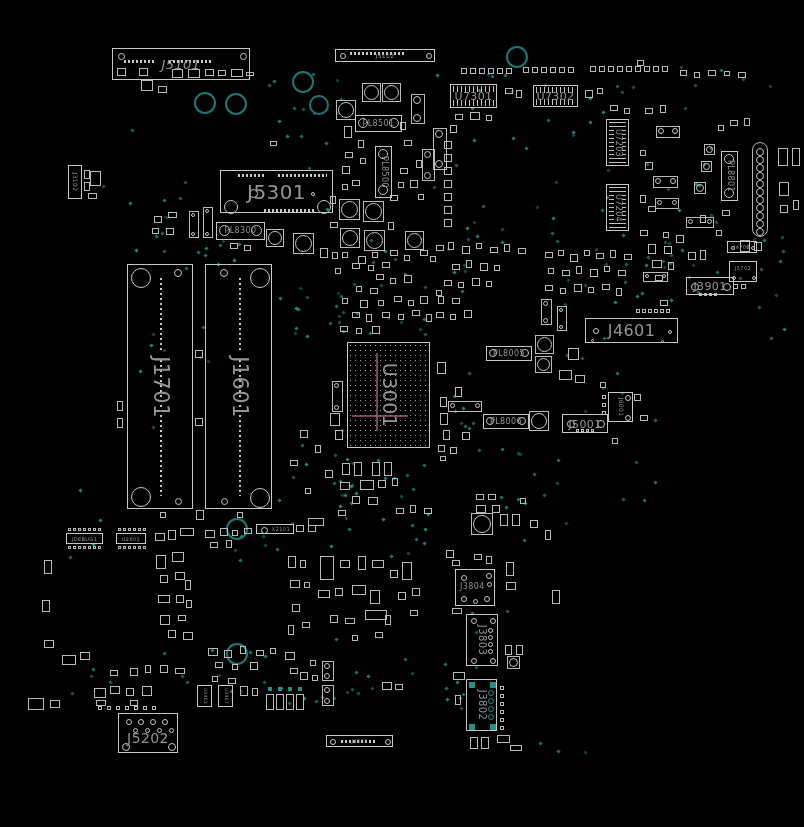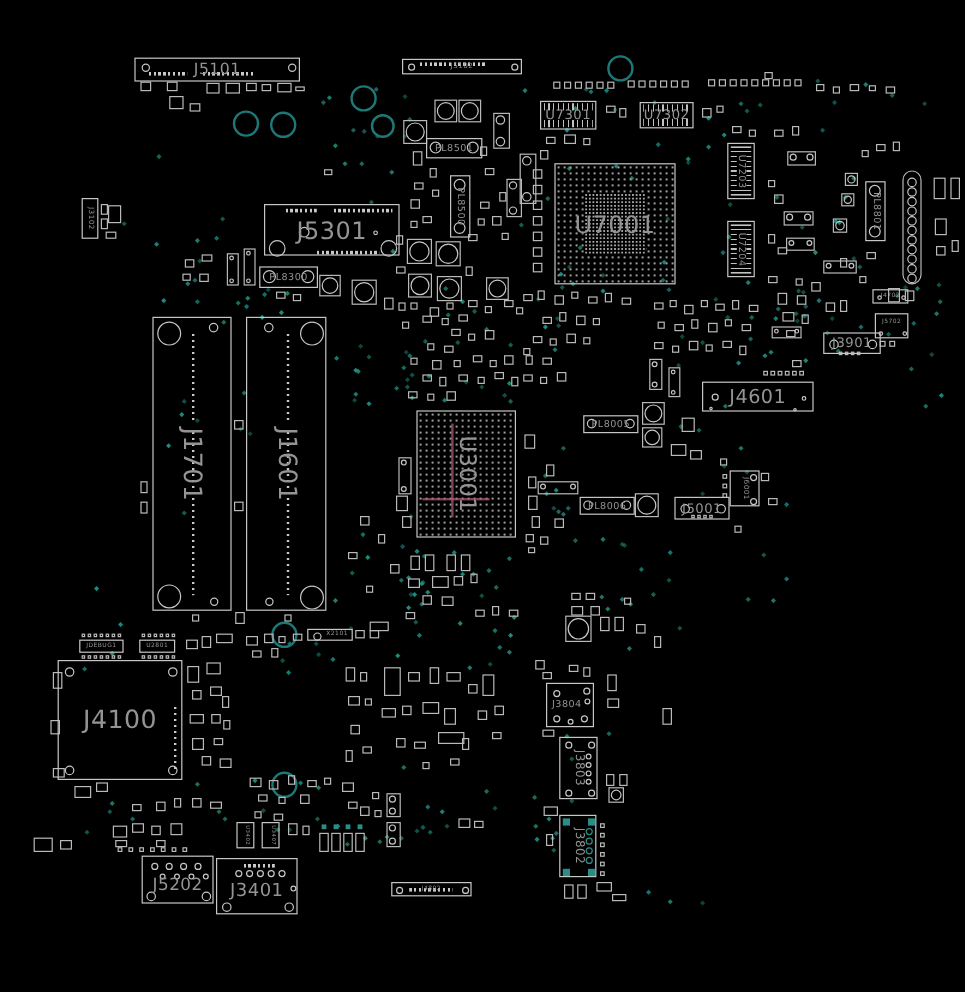--- a/index.html
+++ b/index.html
@@ -858,21 +858,21 @@
       <div class="pc" style="left: 3px; top: 21px; width: 8px; height: 8px;"></div>
       <div class="pc" style="left: 3px; top: 29px; width: 8px; height: 8px;"></div>
       <div class="pc" style="left: 3px; top: 37px; width: 8px; height: 8px;"></div>
       <div class="pc" style="left: 3px; top: 45px; width: 8px; height: 8px;"></div>
       <div class="pc" style="left: 3px; top: 53px; width: 8px; height: 8px;"></div>
       <div class="pc" style="left: 3px; top: 61px; width: 8px; height: 8px;"></div>
       <div class="pc" style="left: 3px; top: 69px; width: 8px; height: 8px;"></div>
       <div class="pc" style="left: 3px; top: 77px; width: 8px; height: 8px;"></div>
       <div class="pc" style="left: 3px; top: 85px; width: 8px; height: 8px;"></div>
     </div>
-    <div class="c" style="left: 112px; top: 48px; width: 138px; height: 20px;">
+    <div class="c" style="left: 112px; top: 48px; width: 138px; height: 32px; font-style: italic;">
       <div class="pc" style="left: 4.5px; top: 3.5px; width: 7px; height: 7px;"></div>
       <div class="pc" style="left: 126.5px; top: 3.5px; width: 7px; height: 7px;"></div>
       <div class="ds" style="left: 11px; top: 11px; width: 32px; height: 3px;"></div>
       <div class="ds" style="left: 56px; top: 11px; width: 44px; height: 3px;"></div>
       <div class="lbl" style="font-size: 13px; left: 50%; top: 50%; transform: translate(-50%, -50%);">J5101</div>
     </div>
     <div class="c" style="left: 335px; top: 49px; width: 100px; height: 13px;">
       <div class="pc" style="left: 4px; top: 3px; width: 6px; height: 6px;"></div>
       <div class="pc" style="left: 90px; top: 3px; width: 6px; height: 6px;"></div>
       <div class="ds" style="left: 14px; top: 2px; width: 55px; height: 3px;"></div>
@@ -917,24 +917,20 @@
       <div class="lbl" style="font-size: 11px; left: 50%; top: 50%; transform: translate(-50%, -50%);">U7302</div>
     </div>
     <div class="c" style="left: 606px; top: 119px; width: 23px; height: 47px;">
       <div class="bandfull"></div>
       <div class="lbl vlbl" style="font-size: 8px; background: rgb(0, 0, 0); padding: 0px 1px; left: 50%; top: 50%; transform: translate(-50%, -50%) rotate(90deg);">U7203</div>
     </div>
     <div class="c" style="left: 606px; top: 184px; width: 23px; height: 47px;">
       <div class="bandfull"></div>
       <div class="lbl vlbl" style="font-size: 8px; background: rgb(0, 0, 0); padding: 0px 1px; left: 50%; top: 50%; transform: translate(-50%, -50%) rotate(90deg);">U7204</div>
     </div>
-    <div class="c" style="left: 462px; top: 136px; width: 101px; height: 101px; background-image: radial-gradient(rgb(158, 158, 158) 0.7px, transparent 0.8px); background-size: 5px 5px;">
-      <div class="core" style="inset: 24%; background-image: radial-gradient(rgb(170, 170, 170) 0.7px, transparent 0.8px); background-size: 3px 3px;"></div>
-      <div class="lbl" style="font-size: 20px; left: 50%; top: 50%; transform: translate(-50%, -50%);">U7001</div>
-    </div>
     <div class="c" style="left: 721px; top: 151px; width: 17px; height: 50px;">
       <div class="pc" style="left: 2px; top: 2px; width: 10px; height: 10px;"></div>
       <div class="pc" style="left: 2px; bottom: 2px; width: 10px; height: 10px;"></div>
       <div class="lbl vlbl" style="font-size: 8px; left: 50%; top: 50%; transform: translate(-50%, -50%) rotate(90deg);">PL8801</div>
     </div>
     <div class="c" style="left: 727px; top: 241px; width: 30px; height: 12px;">
       <div class="pc" style="left: 3px; top: 4px; width: 4px; height: 4px;"></div>
       <div class="pc" style="left: 23px; top: 4px; width: 4px; height: 4px;"></div>
       <div class="lbl" style="font-size: 5px; left: 50%; top: 50%; transform: translate(-50%, -50%);">J4702</div>
     </div>
@@ -1000,28 +996,20 @@
     </div>
     <div class="c" style="left: 66px; top: 533px; width: 37px; height: 11px;">
       <div class="lbl" style="font-size: 5px; left: 50%; top: 50%; transform: translate(-50%, -50%);">JDEBUG1</div>
     </div>
     <div class="c" style="left: 116px; top: 533px; width: 30px; height: 11px;">
       <div class="lbl" style="font-size: 5px; left: 50%; top: 50%; transform: translate(-50%, -50%);">U2801</div>
     </div>
     <div class="c" style="left: 256px; top: 524px; width: 38px; height: 10px;">
       <div class="pc" style="left: 3.5px; top: 1.5px; width: 7px; height: 7px;"></div>
       <div class="lbl" style="font-size: 5px; right: 3px; top: 50%; transform: translateY(-50%);">X2101</div>
-    </div>
-    <div class="c" style="left: 48px; top: 550px; width: 104px; height: 100px;">
-      <div class="pc" style="left: 5px; top: 5px; width: 8px; height: 8px;"></div>
-      <div class="pc" style="left: 91px; top: 5px; width: 8px; height: 8px;"></div>
-      <div class="pc" style="left: 5px; top: 87px; width: 8px; height: 8px;"></div>
-      <div class="pc" style="left: 91px; top: 87px; width: 8px; height: 8px;"></div>
-      <div class="ds dsv" style="left: 96px; top: 38px; width: 2px; height: 52px;"></div>
-      <div class="lbl" style="font-size: 21px; left: 50%; top: 50%; transform: translate(-50%, -50%);">J4100</div>
     </div>
     <div class="c" style="left: 455px; top: 569px; width: 40px; height: 37px;">
       <div class="pc" style="left: 5px; top: 5px; width: 6px; height: 6px;"></div>
       <div class="pc" style="left: 30px; top: 3px; width: 6px; height: 6px;"></div>
       <div class="pc" style="left: 30.5px; top: 11.5px; width: 5px; height: 5px;"></div>
       <div class="pc" style="left: 5px; top: 26px; width: 6px; height: 6px;"></div>
       <div class="pc" style="left: 16.5px; top: 28.5px; width: 5px; height: 5px;"></div>
       <div class="pc" style="left: 28px; top: 26px; width: 6px; height: 6px;"></div>
       <div class="lbl" style="font-size: 8px; left: 4px; top: 13px;">J3804</div>
     </div>
@@ -1059,31 +1047,19 @@
       <div class="pc" style="left: 31px; top: 5px; width: 6px; height: 6px;"></div>
       <div class="pc" style="left: 43px; top: 5px; width: 6px; height: 6px;"></div>
       <div class="pc" style="left: 13.5px; top: 13.5px; width: 5px; height: 5px;"></div>
       <div class="pc" style="left: 25.5px; top: 13.5px; width: 5px; height: 5px;"></div>
       <div class="pc" style="left: 37.5px; top: 13.5px; width: 5px; height: 5px;"></div>
       <div class="pc" style="left: 49.5px; top: 13.5px; width: 5px; height: 5px;"></div>
       <div class="pc" style="left: 3px; top: 29px; width: 8px; height: 8px;"></div>
       <div class="pc" style="left: 49px; top: 29px; width: 8px; height: 8px;"></div>
       <div class="lbl" style="font-size: 14px; left: 50%; top: 17px; transform: translateX(-50%);">J5202</div>
     </div>
-    <div class="c" style="left: 180px; top: 715px; width: 68px; height: 47px;">
-      <div class="pc" style="left: 15px; top: 9px; width: 6px; height: 6px;"></div>
-      <div class="pc" style="left: 24px; top: 9px; width: 6px; height: 6px;"></div>
-      <div class="pc" style="left: 33px; top: 9px; width: 6px; height: 6px;"></div>
-      <div class="pc" style="left: 42px; top: 9px; width: 6px; height: 6px;"></div>
-      <div class="pc" style="left: 51px; top: 9px; width: 6px; height: 6px;"></div>
-      <div class="pc" style="left: 60.5px; top: 21.5px; width: 5px; height: 5px;"></div>
-      <div class="pc" style="left: 4px; top: 36px; width: 8px; height: 8px;"></div>
-      <div class="pc" style="left: 56px; top: 36px; width: 8px; height: 8px;"></div>
-      <div class="ds" style="left: 22px; top: 4px; width: 26px; height: 3px;"></div>
-      <div class="lbl" style="font-size: 15px; left: 50%; top: 19px; transform: translateX(-50%);">J3401</div>
-    </div>
     <div class="c" style="left: 326px; top: 735px; width: 67px; height: 12px;">
       <div class="pc" style="left: 3px; top: 3px; width: 6px; height: 6px;"></div>
       <div class="pc" style="left: 58px; top: 3px; width: 6px; height: 6px;"></div>
       <div class="ds" style="left: 14px; top: 4px; width: 36px; height: 3px;"></div>
       <div class="lbl" style="font-size: 5px; left: 50%; top: 50%; transform: translate(-50%, -50%);">J4802</div>
     </div>
   </div>
 
 </body></html>

